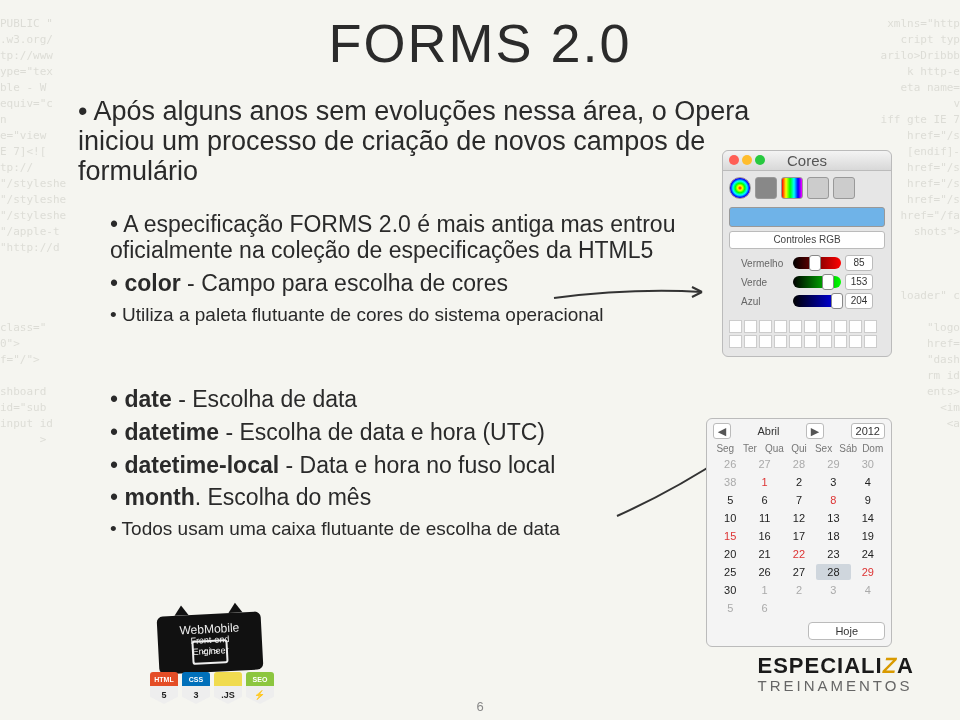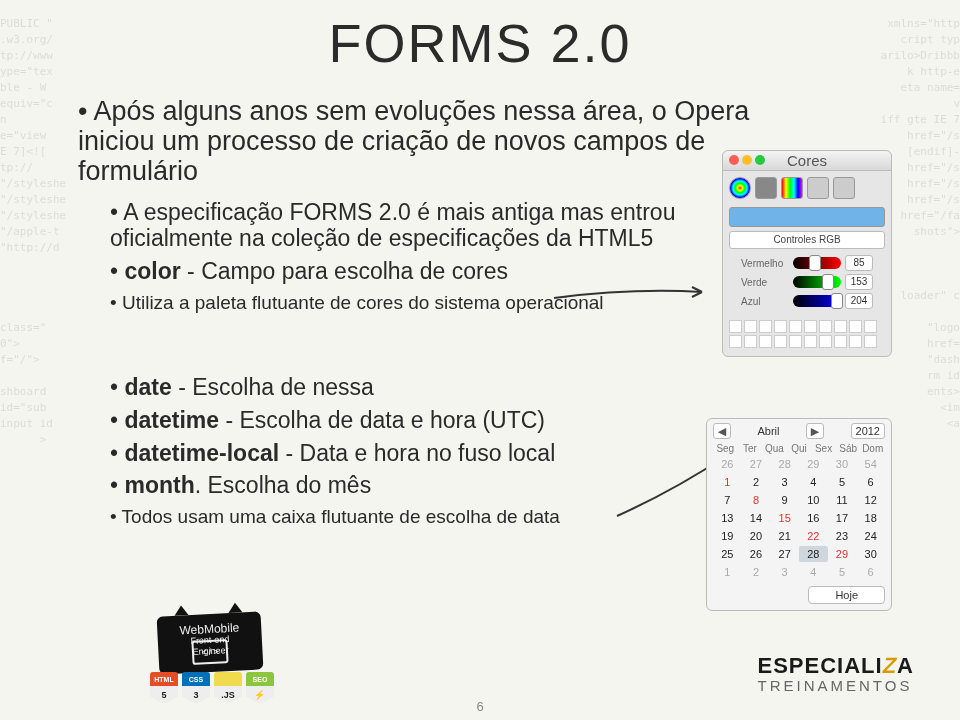--- a/index.html
+++ b/index.html
@@ -40,21 +40,21 @@
   position: absolute;
   top: 96px;
   left: 78px;
   right: 200px;
   z-index: 2;
 }
 ul.top { list-style: none; }
 ul.top > li { margin-bottom: 8px; }
 .b1 { font-size: 27px; color: #2a2a2a; line-height: 1.12; font-weight: 300; }
 .b1::before { content: "• "; }
-ul.sub { list-style: none; margin-left: 32px; margin-top: 12px; }
+ul.sub { list-style: none; margin-left: 32px; margin-top: 24px; }
 ul.sub > li { font-size: 23px; color: #2a2a2a; line-height: 1.16; font-weight: 300; margin-bottom: 6px; }
 ul.sub > li::before { content: "• "; }
 ul.subsub { list-style: none; margin-left: 32px; margin-top: 6px; }
 ul.subsub > li { font-size: 19px; color: #2a2a2a; line-height: 1.25; font-weight: 300; }
 ul.subsub > li::before { content: "• "; }
 .bold { font-weight: 600; }
 
 .block2 { margin-top: 60px; }
 
 .arrow1, .arrow2 { position: absolute; z-index: 2; }
@@ -110,21 +110,21 @@
   border-radius: 6px;
   font-size: 11px;
   z-index: 2;
   padding-bottom: 6px;
 }
 .dp-head { display:flex; align-items:center; justify-content:space-between; padding: 4px 6px; }
 .dp-head .nav { width: 18px; height: 16px; background:#fff; border:1px solid #bbb; border-radius:3px; text-align:center; line-height:14px; color:#555; cursor:pointer; }
 .dp-head .month { font-weight: 500; color:#333; }
 .dp-head .year { background:#fff; border:1px solid #bbb; border-radius:3px; padding: 0 4px; height:16px; line-height:14px; color:#333;}
 .dp-dow { display:grid; grid-template-columns: repeat(7,1fr); text-align:center; color:#777; font-size:10px; padding: 0 6px 2px;}
-.dp-days { display:grid; grid-template-columns: repeat(6,1fr); text-align:center; gap: 2px 0; padding: 0 6px; color:#222; font-size: 11px;}
+.dp-days { display:grid; grid-template-columns: repeat(5,1fr); text-align:center; gap: 2px 0; padding: 0 6px; color:#222; font-size: 11px;}
 .dp-days span { height:16px; line-height:16px; }
 .dp-days .red { color:#d33; }
 .dp-days .dim { color:#aaa; }
 .dp-days .sel { background:#cfd6dd; border-radius:2px; }
 .dp-today { margin: 6px 6px 0; text-align:right; }
 .dp-today span { display:inline-block; background:#fff; border:1px solid #bbb; border-radius:4px; padding: 2px 26px; font-size:11px; color:#333;}
 
 .page-num {
   position: absolute;
   bottom: 6px;
@@ -257,21 +257,21 @@
   <ul class="sub">
     <li>A especificação FORMS 2.0 é mais antiga mas entrou oficialmente na coleção de especificações da HTML5</li>
     <li><span class="bold">color</span><span> - Campo para escolha de cores</span></li>
   </ul>
   <ul class="subsub">
     <li>Utiliza a paleta flutuante de cores do sistema operacional</li>
   </ul>
 
   <div class="block2">
     <ul class="sub">
-      <li><span class="bold">date</span><span> - Escolha de nessa</span></li>
+      <li><span class="bold">date</span><span> - Escolha de data</span></li>
       <li><span class="bold">datetime</span><span> - Escolha de data e hora (UTC)</span></li>
       <li><span class="bold">datetime-local</span><span> - Data e hora no fuso local</span></li>
       <li><span class="bold">month</span><span>. Escolha do mês</span></li>
     </ul>
     <ul class="subsub">
       <li>Todos usam uma caixa flutuante de escolha de data</li>
     </ul>
   </div>
 </div>
 
@@ -364,21 +364,21 @@
       <span>Sex</span>
       <span>Sáb</span>
       <span>Dom</span>
   </div>
   <div class="dp-days">
     <span class="dim">26</span>
       <span class="dim">27</span>
       <span class="dim">28</span>
       <span class="dim">29</span>
       <span class="dim">30</span>
-      <span class="dim">54</span>
+      <span class="dim">38</span>
       <span class="red">1</span>
     <span>2</span>
       <span>3</span>
       <span>4</span>
       <span>5</span>
       <span>6</span>
       <span>7</span>
       <span class="red">8</span>
     <span>9</span>
       <span>10</span>

